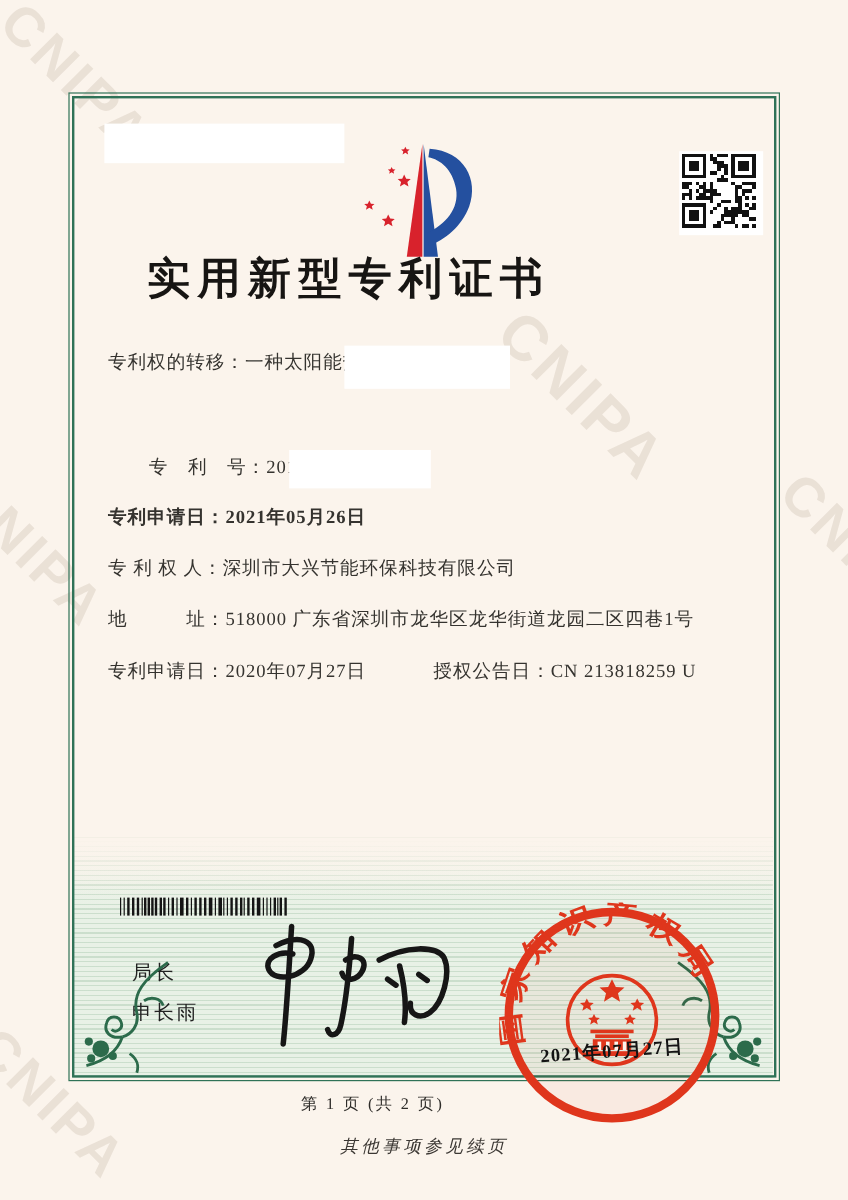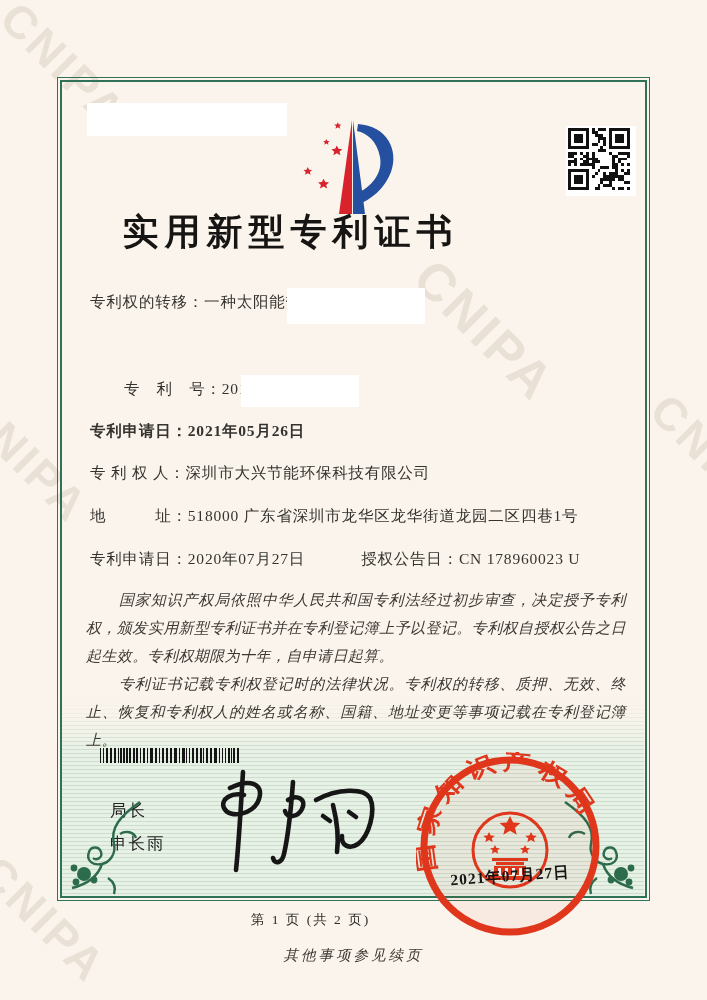--- a/index.html
+++ b/index.html
@@ -236,27 +236,23 @@
 
   <div class="fieldrow" style="top:463px;">
     <span class="lbl">专 利 权 人：</span><span>深圳市大兴节能环保科技有限公司</span>
   </div>
 
   <div class="fieldrow" style="top:506px;">
     <span class="lbl">地　　　址：</span><span>518000  广东省深圳市龙华区龙华街道龙园二区四巷1号</span>
   </div>
 
   <div class="fieldrow" style="top:549px;">
-    <span class="lbl">专利申请日：</span><span>2020年07月27日</span><span class="lbl grantno">授权公告日：</span><span>CN 178960023 U</span>
-  </div>
-
-  <div class="bodytext">
-    <p>国家知识产权局依照中华人民共和国专利法经过初步审查，决定授予专利权，颁发实用新型专利证书并在专利登记簿上予以登记。专利权自授权公告之日起生效。专利权期限为十年，自申请日起算。</p>
-    <p>专利证书记载专利权登记时的法律状况。专利权的转移、质押、无效、终止、恢复和专利权人的姓名或名称、国籍、地址变更等事项记载在专利登记簿上。</p>
-  </div>
+    <span class="lbl">专利申请日：</span><span>2020年07月27日</span><span class="lbl grantno">授权公告日：</span><span>CN 213818259 U</span>
+  </div>
+
 
   <div class="barcode" id="barcode">
       <div style="width: 1px; background: rgb(21, 21, 21); margin-right: 2px;"></div>
       <div style="width: 1px; background: rgb(21, 21, 21); margin-right: 2px;"></div>
       <div style="width: 2px; background: rgb(21, 21, 21); margin-right: 2px;"></div>
       <div style="width: 2px; background: rgb(21, 21, 21); margin-right: 2px;"></div>
       <div style="width: 2px; background: rgb(21, 21, 21); margin-right: 2px;"></div>
       <div style="width: 1px; background: rgb(21, 21, 21); margin-right: 1px;"></div>
       <div style="width: 2px; background: rgb(21, 21, 21); margin-right: 1px;"></div>
       <div style="width: 2px; background: rgb(21, 21, 21); margin-right: 1px;"></div>

